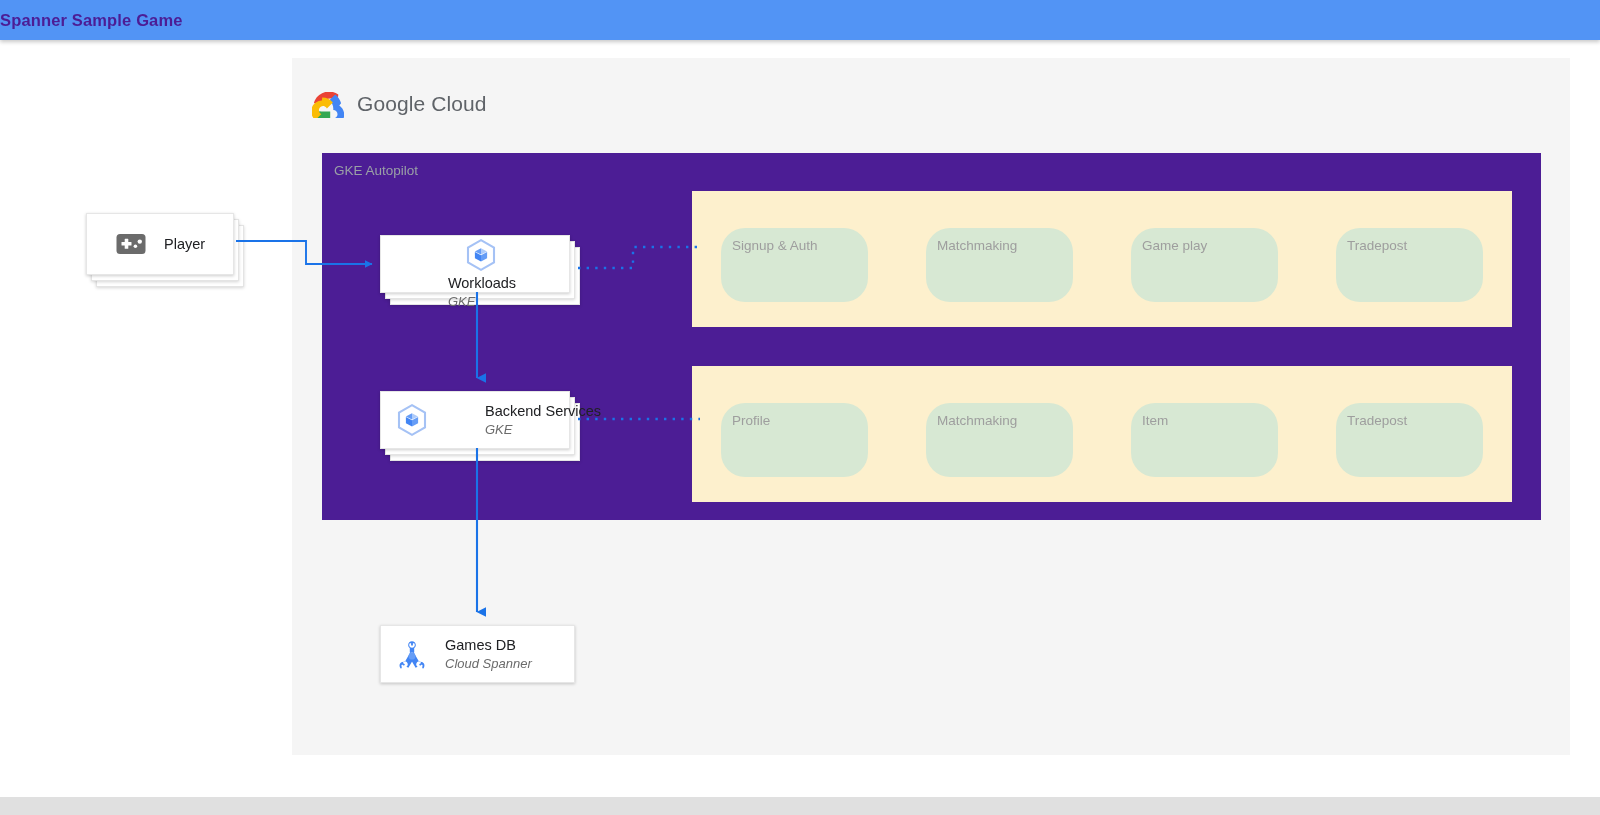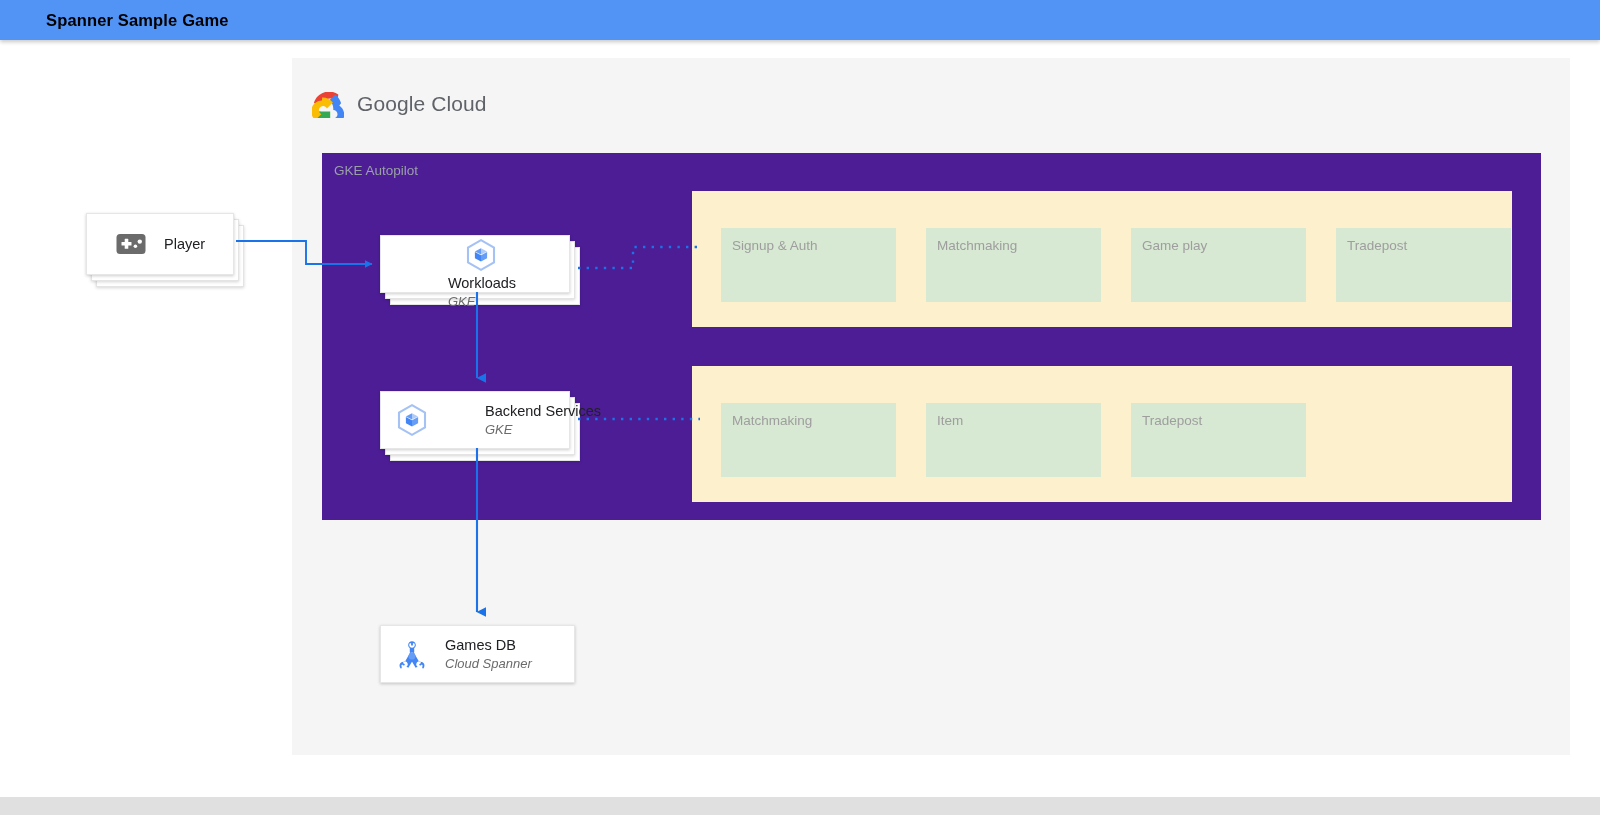--- a/index.html
+++ b/index.html
@@ -14,22 +14,22 @@
   #root { position: relative; width: 1600px; height: 815px; background: #ffffff; }
 
   
   .appbar {
     position: absolute; left: 0; top: 0; width: 1600px; height: 40px;
     background: #5294f5;
     box-shadow: 0 2px 4px rgba(0,0,0,.22);
     display: flex; align-items: center;
   }
   .appbar-title {
-    color: #000000; font-size: 16.5px; font-weight: bold;
-    letter-spacing: .15px; margin-left: 46px; white-space: nowrap;
+    color: #4c1d95; font-size: 16.5px; font-weight: bold;
+    letter-spacing: .15px; white-space: nowrap;
   }
 
   
   .panel {
     position: absolute; left: 292px; top: 58px;
     width: 1278px; height: 697px;
     background: #f5f5f5;
   }
 
   
@@ -55,22 +55,23 @@
 
   
   .svc-group {
     position: absolute;
     background: #fdf0cd;
   }
   .svc-group.row1 { left: 370px; top: 38px; width: 820px; height: 136px; }
   .svc-group.row2 { left: 370px; top: 213px; width: 820px; height: 136px; }
 
   .svc-box {
-    position: absolute; top: 37px; width: 175px; height: 74px;
+    position: absolute; top: 37px; width: 147px; height: 74px;
     background: #d7e8d3;
+    border-radius: 24px;
   }
   .svc-box:nth-of-type(1) { left: 29px; }
   .svc-box:nth-of-type(2) { left: 234px; }
   .svc-box:nth-of-type(3) { left: 439px; }
   .svc-box:nth-of-type(4) { left: 644px; }
   .svc-box-label {
     position: absolute; left: 11px; top: 10px;
     font-size: 13.5px; color: #9e9e9e; white-space: nowrap;
   }
 
@@ -150,20 +151,23 @@
         <div class="svc-box">
           <div class="svc-box-label">Game play</div>
         </div>
         <div class="svc-box">
           <div class="svc-box-label">Tradepost</div>
         </div>
       </div>
 
       <div class="svc-group row2">
         <div class="svc-box">
+          <div class="svc-box-label">Profile</div>
+        </div>
+        <div class="svc-box">
           <div class="svc-box-label">Matchmaking</div>
         </div>
         <div class="svc-box">
           <div class="svc-box-label">Item</div>
         </div>
         <div class="svc-box">
           <div class="svc-box-label">Tradepost</div>
         </div>
       </div>
     </div>

